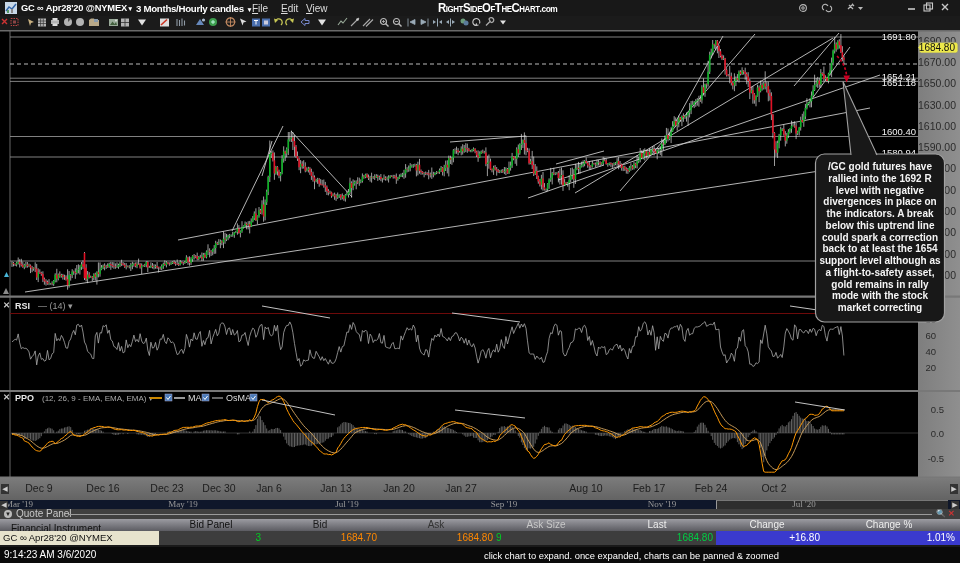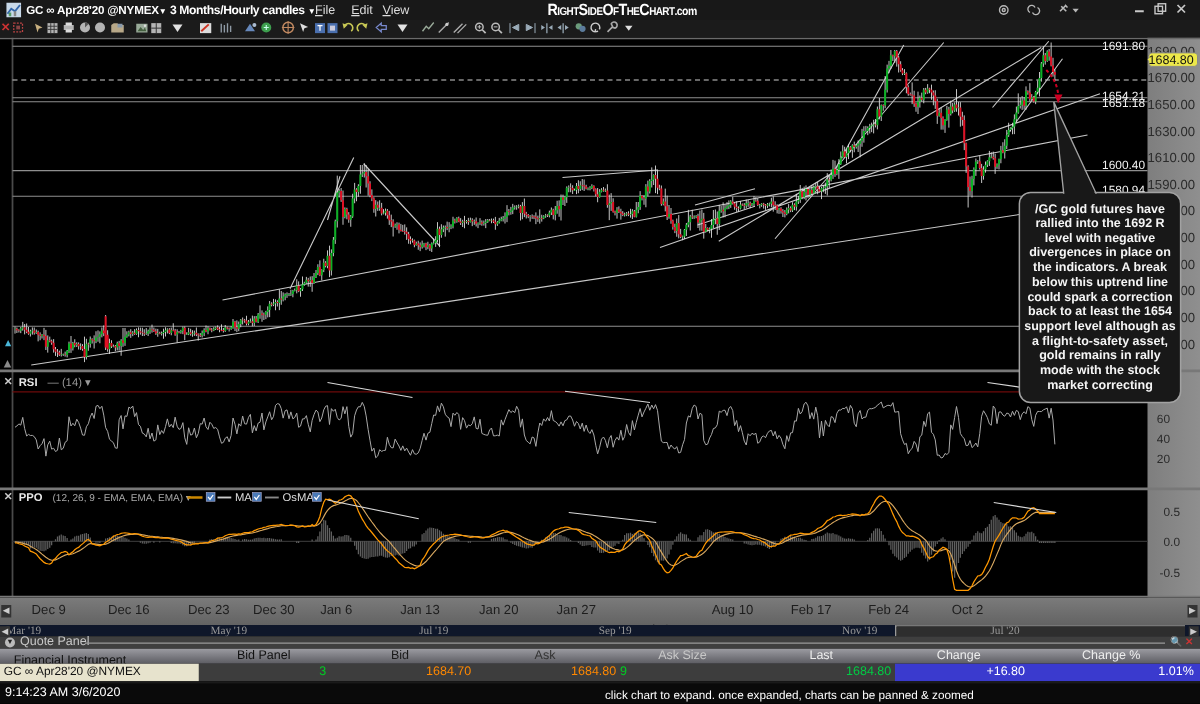--- a/index.html
+++ b/index.html
@@ -280,22 +280,22 @@
     <div style="position:absolute;left:681px;top:4px;width:60px;text-align:center">Feb 24</div>
     <div style="position:absolute;left:744px;top:4px;width:60px;text-align:center">Oct 2</div>
     <div style="position:absolute;left:1px;top:6px;width:8px;height:10px;background:#333;color:#ccc;font-size:7px;text-align:center;line-height:10px">◀</div>
     <div style="position:absolute;left:950px;top:6px;width:8px;height:10px;background:#333;color:#ccc;font-size:7px;text-align:center;line-height:10px">▶</div>
 </div>
 <div class="bar" style="top:500px;height:9px;background:#0f172a;font-family:'Liberation Serif',serif;color:#999;font-size:9px">
 <div style="position:absolute;left:716px;top:0;width:232px;height:9px;background:#2e2e2e;border-left:1px solid #999;border-top:1px solid #777"></div>
 <div style="position:absolute;left:-6px;top:-1px;width:50px;text-align:center">Mar '19</div>
     <div style="position:absolute;left:158px;top:-1px;width:50px;text-align:center">May '19</div>
     <div style="position:absolute;left:322px;top:-1px;width:50px;text-align:center">Jul '19</div>
-    <div style="position:absolute;left:479px;top:-1px;width:50px;">Sep '19</div>
-    <div style="position:absolute;left:652px;top:-1px;width:50px;text-align:right">Nov '19</div>
+    <div style="position:absolute;left:479px;top:-1px;width:50px;text-align:center">Sep '19</div>
+    <div style="position:absolute;left:637px;top:-1px;width:50px;text-align:center">Nov '19</div>
     <div style="position:absolute;left:779px;top:-1px;width:50px;text-align:center">Jul '20</div>
 <div style="position:absolute;left:0;top:0.5px;width:8px;height:8px;background:#333;color:#ccc;font-size:7px;text-align:center;line-height:8px">◀</div>
 <div style="position:absolute;left:951px;top:0.5px;width:8px;height:8px;background:#333;color:#ccc;font-size:7px;text-align:center;line-height:8px">▶</div>
 </div>
 <div class="bar" style="top:509px;height:10px;background:#3f3f3f">
  <div style="position:absolute;left:4px;top:1px;width:8px;height:8px;border-radius:50%;background:#bbb;color:#222;font-size:6px;text-align:center;line-height:8px">▼</div>
  <div style="position:absolute;left:16px;top:-1px;font-size:10px;color:#c8c8c8">Quote Panel</div>
  <div style="position:absolute;left:68px;top:4.5px;width:864px;height:1px;background:#9a9a9a"></div>
  <div style="position:absolute;left:936px;top:0px;font-size:8px;color:#bbb">🔍</div>
  <div style="position:absolute;left:948px;top:0px;font-size:8px;color:#cc3333;font-weight:bold">✕</div>

